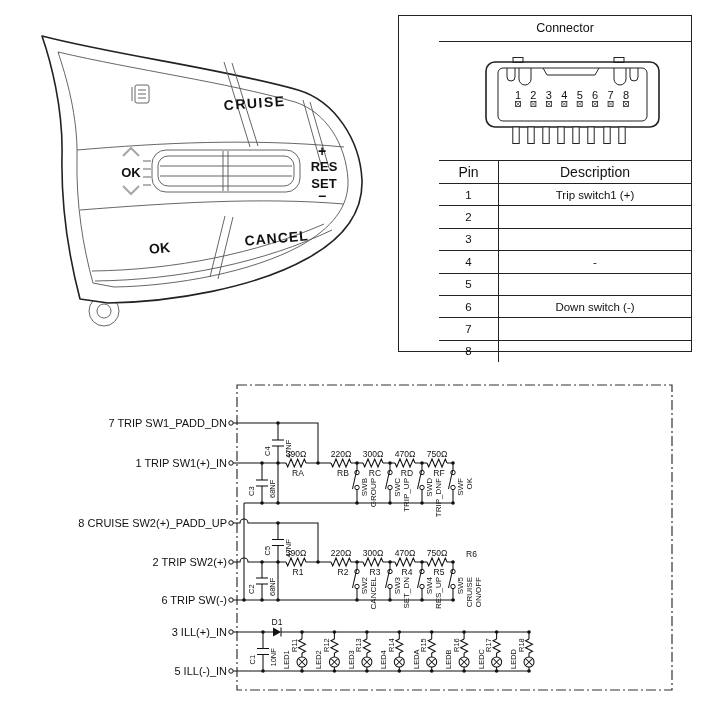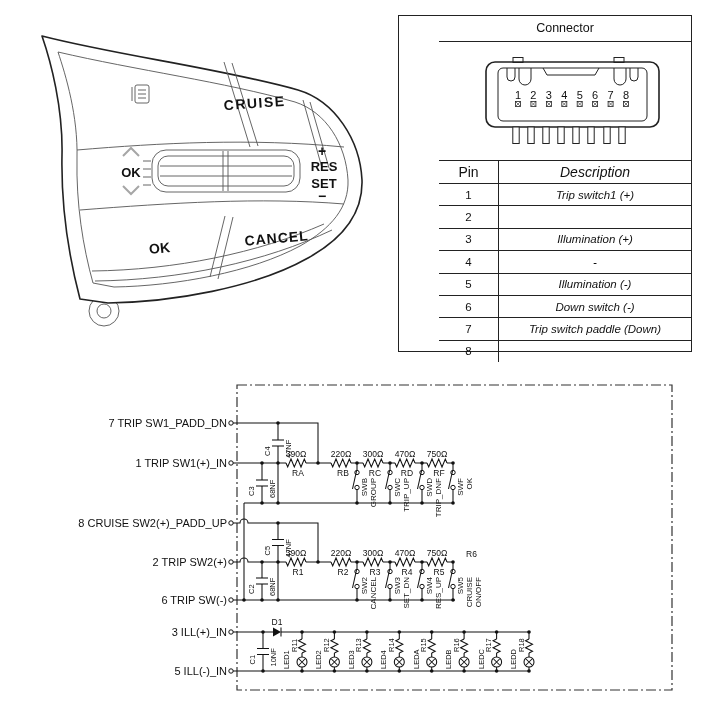--- a/index.html
+++ b/index.html
@@ -18,21 +18,21 @@
   #connector-panel{
     left:398px;top:15px;width:294px;height:337px;
     border:1.4px solid #222;box-sizing:border-box;background:#fff;padding-left:40px;
   }
   .cp-title{height:25px;line-height:25px;text-align:center;font-size:12.5px;border-bottom:1.4px solid #222;}
   .cp-draw{height:118px;border-bottom:1.4px solid #222;position:relative;}
   .cp-hdr{display:flex;height:22px;border-bottom:1px solid #222;font-size:14px;}
   .cp-row{display:flex;height:21.4px;border-bottom:1px solid #222;font-size:11.5px;}
   .cp-row:last-child{border-bottom:none;}
   .cp-pin{width:59px;border-right:1px solid #222;display:flex;align-items:center;justify-content:center;}
-  .cp-desc{flex:1;display:flex;align-items:center;justify-content:center;font-style:italic;}
+  .cp-desc{flex:1;display:flex;align-items:center;justify-content:center;}
 </style>
 </head>
 <body>
 
 <svg class="abs" style="left:0;top:0" width="400" height="360" viewBox="0 0 400 360">
   <g fill="none" stroke="#555" stroke-width="0.9">
     <circle cx="104" cy="311" r="15"></circle>
     <circle cx="104" cy="311" r="7"></circle>
   </g>
   <path fill="#fff" stroke="#222" stroke-width="1.6" stroke-linejoin="round" d="M42,36 C120,56 220,68 298,90 C335,101 360,140 362,180 C363,212 344,238 308,258 C255,288 172,302 108,303 L80,299 C69,257 61,205 62,155 C63,108 51,62 42,36 Z"></path>
@@ -122,37 +122,34 @@
   </div>
   <div class="cp-row">
       <div class="cp-pin">1</div>
       <div class="cp-desc">Trip switch1 (+)</div>
     </div>
   <div class="cp-row">
       <div class="cp-pin">2</div>
     </div>
   <div class="cp-row">
       <div class="cp-pin">3</div>
-      <div class="cp-desc">Illumination (+)</div>
     </div>
   <div class="cp-row">
       <div class="cp-pin">4</div>
       <div class="cp-desc">-</div>
     </div>
   <div class="cp-row">
       <div class="cp-pin">5</div>
-      <div class="cp-desc">Illumination (-)</div>
     </div>
   <div class="cp-row">
       <div class="cp-pin">6</div>
       <div class="cp-desc">Down switch (-)</div>
     </div>
   <div class="cp-row">
       <div class="cp-pin">7</div>
-      <div class="cp-desc">Trip switch paddle (Down)</div>
     </div>
   <div class="cp-row">
       <div class="cp-pin">8</div>
     </div>
 </div>
 
 <svg id="schematic" class="abs" style="left:0;top:380px" width="701" height="337" viewBox="0 380 701 337">
   <rect x="237" y="385" width="435" height="305" fill="none" stroke="#333" stroke-width="1.2" stroke-dasharray="10 3 2 3"></rect>
   <g>
     <path class="w" d="M233,423 H318 V463"></path>

